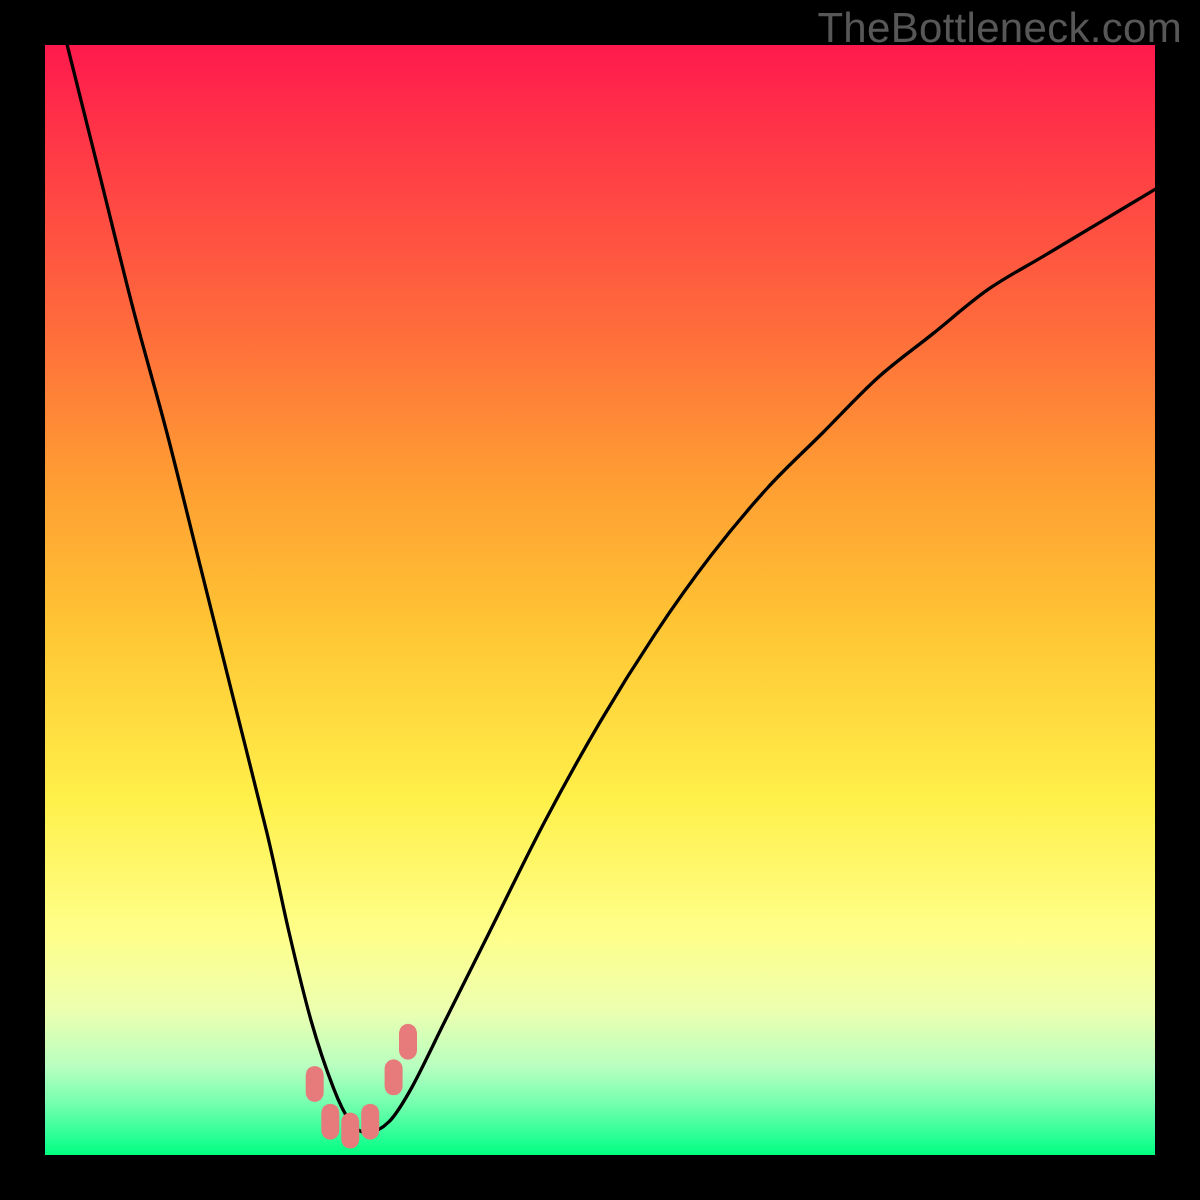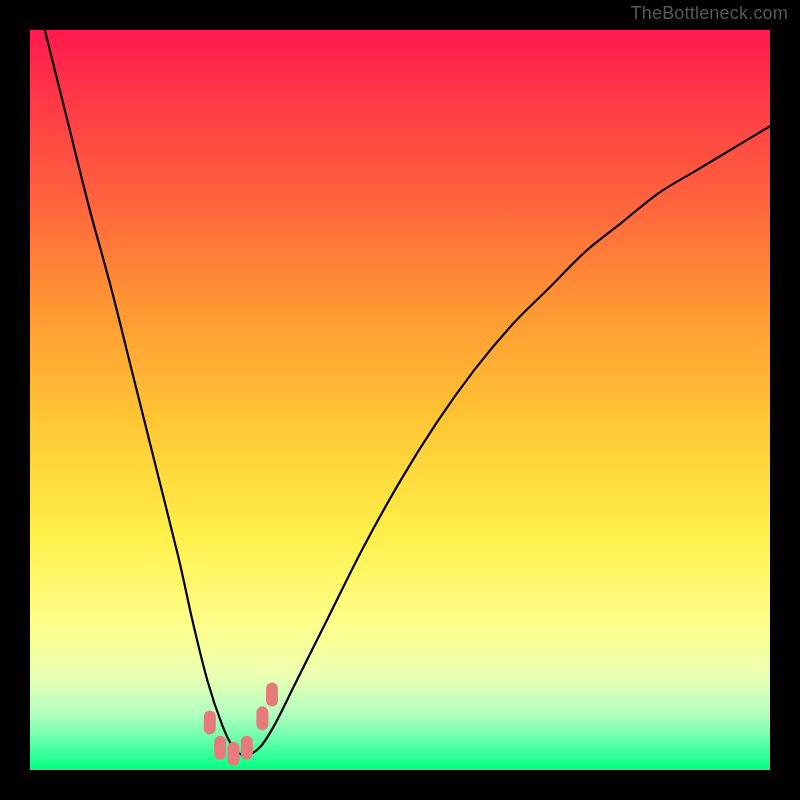--- a/index.html
+++ b/index.html
@@ -29,21 +29,21 @@
       #b8ffc0 92%,
       #7dffb0 95%,
       #33ff99 98%,
       #00ff80 100%);
   }
   .watermark {
     position: absolute;
     top: 3px;
     right: 12px;
     color: #575757;
-    font-size: 18px;
+    font-size: 28px;
     font-weight: 400;
     letter-spacing: 0.2px;
     user-select: none;
   }
   svg.curve {
     position: absolute;
     left: 0;
     top: 0;
     width: 740px;
     height: 740px;

